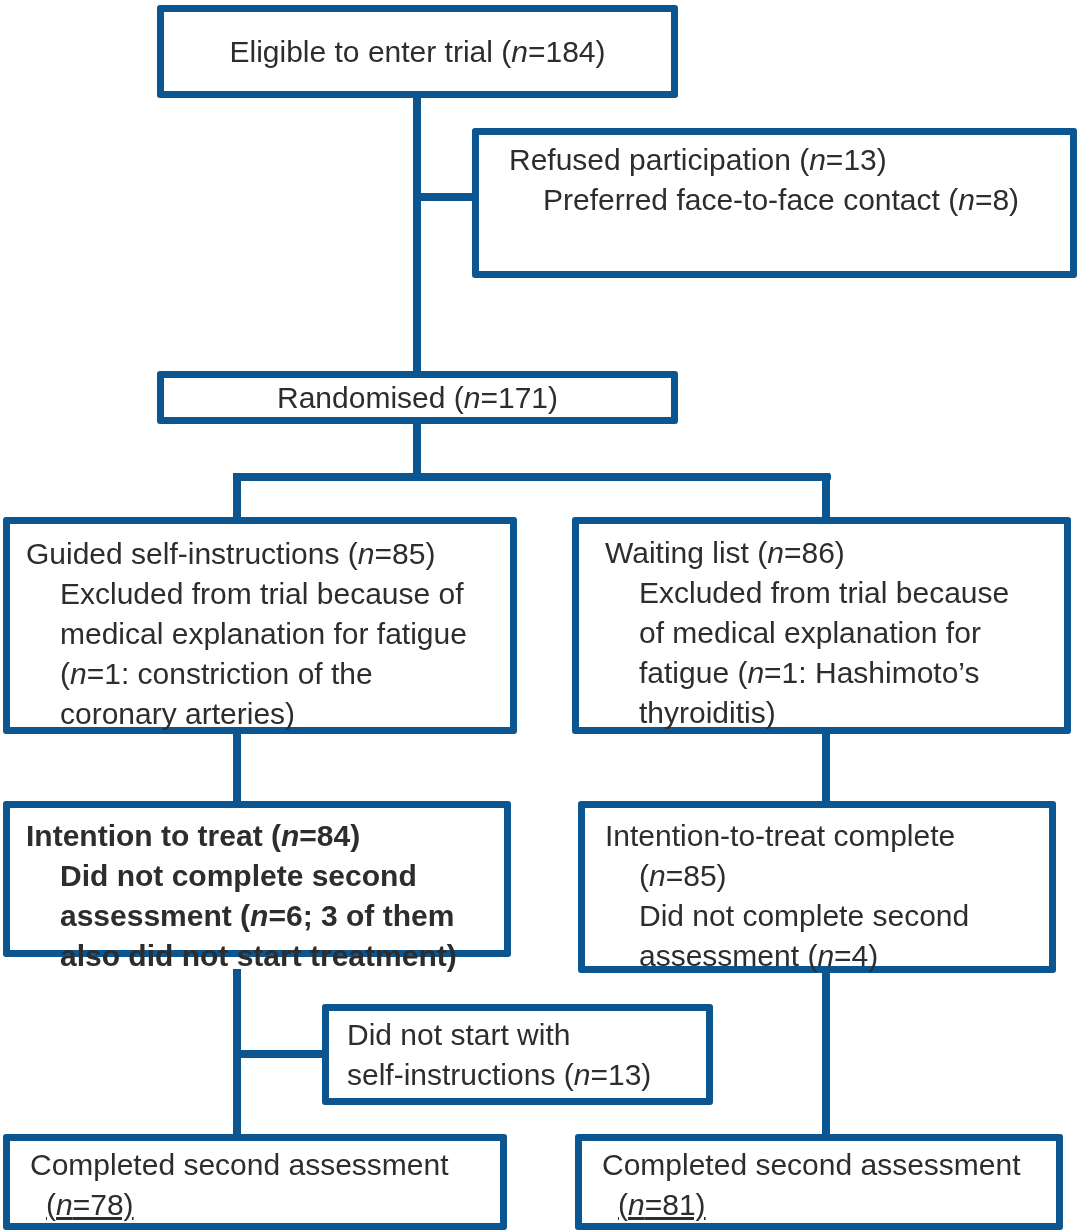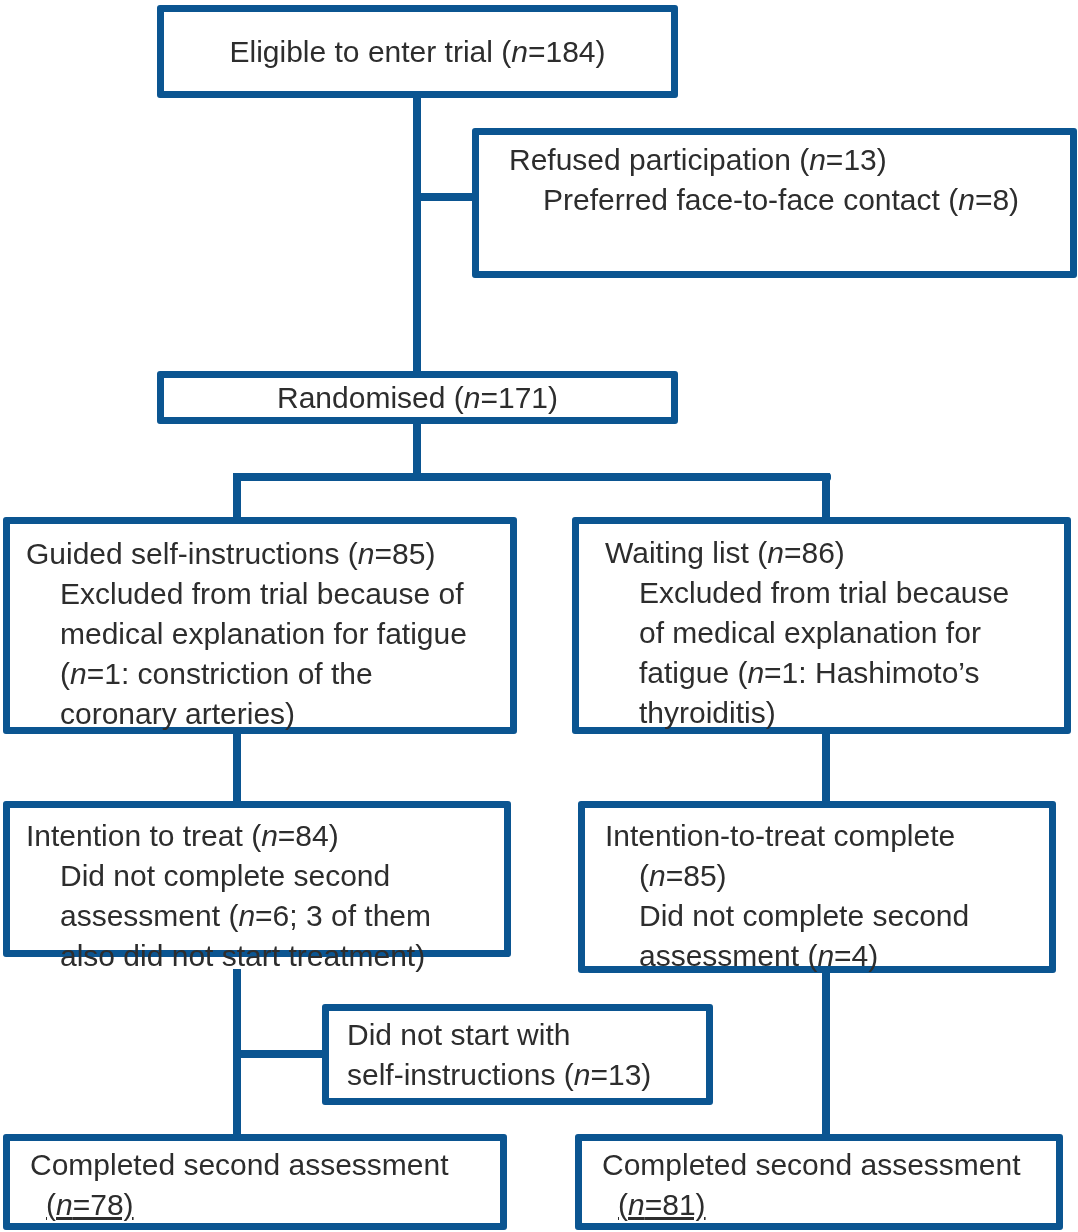--- a/index.html
+++ b/index.html
@@ -37,21 +37,21 @@
   .ind1 { margin-left: 34px; }
   .ind2 { margin-left: 16px; text-decoration: underline; }
   .vline, .hline { position: absolute; background: var(--line); }
 
   
   #box-eligible        { left: 157px; top: 5px;    width: 521px; height: 93px; }
   #box-refused         { left: 472px; top: 128px;  width: 605px; height: 150px; padding: 5px 6px 9px 30px; }
   #box-randomised      { left: 157px; top: 371px;  width: 521px; height: 53px; }
   #box-guided          { left: 3px;   top: 517px;  width: 514px; height: 217px; padding: 10px 4px 0 16px; }
   #box-waiting         { left: 572px; top: 517px;  width: 499px; height: 217px; padding: 9px 20px 0 26px; }
-  #box-itt-left        { left: 3px;   top: 801px;  width: 508px; height: 156px; padding: 8px 4px 0 16px; }
+  #box-itt-left        { left: 3px;   top: 801px;  width: 508px; height: 156px; padding: 8px 4px 0 16px; font-weight: bold; }
   #box-itt-right       { left: 578px; top: 801px;  width: 478px; height: 172px; padding: 8px 4px 0 20px; }
   #box-did-not-start   { left: 322px; top: 1004px; width: 391px; height: 101px; padding: 4px 4px 0 18px; }
   #box-completed-left  { left: 3px;   top: 1134px; width: 504px; height: 96px;  padding: 4px 4px 0 20px; }
   #box-completed-right { left: 575px; top: 1134px; width: 488px; height: 96px;  padding: 4px 4px 0 20px; }
 
   
   #c-top-stem      { left: 413px; top: 96px;   width: 8px;   height: 279px; }
   #c-refused-branch{ left: 417px; top: 193px;  width: 58px;  height: 8px; }
   #c-rand-stem     { left: 413px; top: 422px;  width: 8px;   height: 58px; }
   #c-split         { left: 233px; top: 473px;  width: 598px; height: 8px; border-radius: 3px; }

